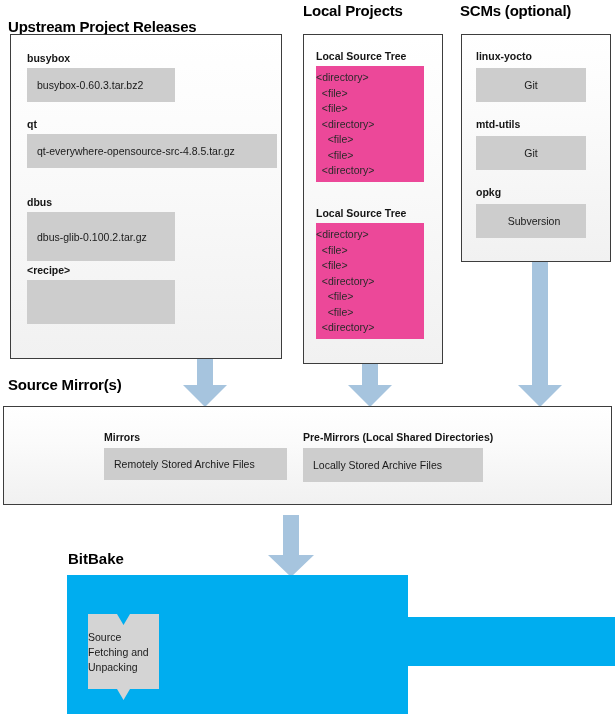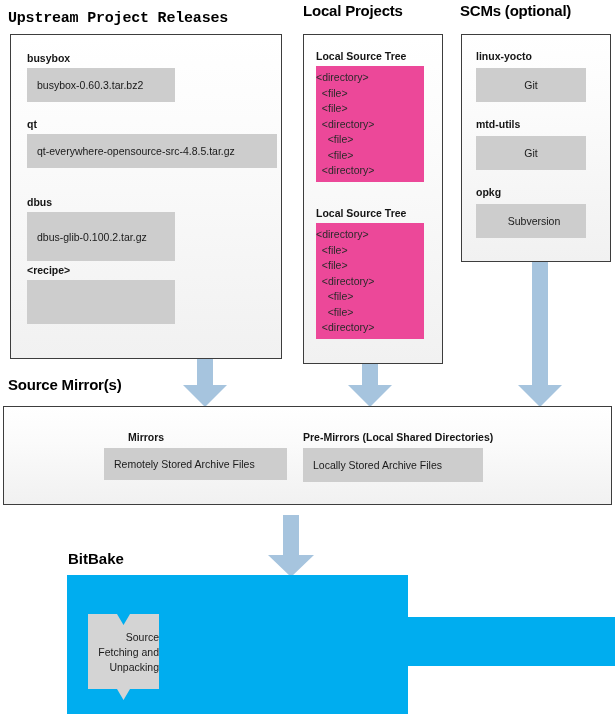--- a/index.html
+++ b/index.html
@@ -74,30 +74,30 @@
   .bb-title {
     position: absolute;
     font-size: 15px;
     font-weight: bold;
     color: #000000;
   }
   .bitbake-shape { position: absolute; }
   .proc-shape { position: absolute; }
   .proc-text {
     position: absolute;
-    text-align: right;
+    text-align: left;
     font-size: 10.5px;
     line-height: 15px;
     color: #1a1a1a;
   }
 </style>
 </head>
 <body>
 
-<div class="col-title" style="left:8px; top:10px;font-family:Liberation Mono, monospace;">Upstream Project Releases</div>
+<div class="col-title" style="left:8px; top:18px;">Upstream Project Releases</div>
 <div class="col-title" style="left:303px; top:2px;">Local Projects</div>
 <div class="col-title" style="left:460px; top:2px;">SCMs (optional)</div>
 
 <div class="panel" style="left:10px; top:34px; width:272px; height:325px;"></div>
 
 <div class="grp-label" style="left:27px; top:52px;">busybox</div>
 <div class="chip" style="left:27px; top:68px; width:148px; height:34px;">busybox-0.60.3.tar.bz2</div>
 
 <div class="grp-label" style="left:27px; top:118px;">qt</div>
 <div class="chip" style="left:27px; top:134px; width:250px; height:34px;">qt-everywhere-opensource-src-4.8.5.tar.gz</div>
@@ -159,21 +159,21 @@
 <div class="arrow" style="left:518px; top:262px;">
   <svg width="44" height="145" viewBox="0 0 44 145">
     <polygon points="14,0 30,0 30,123 44,123 22,145 0,123 14,123" fill="#A6C4DE"></polygon>
   </svg>
 </div>
 
 <div class="col-title" style="left:8px; top:376px;">Source Mirror(s)</div>
 
 <div class="panel" style="left:3px; top:406px; width:609px; height:99px;"></div>
 
-<div class="grp-label" style="left:104px; top:431px;margin-left:24px;">Mirrors</div>
+<div class="grp-label" style="left:104px; top:431px;">Mirrors</div>
 <div class="chip" style="left:104px; top:448px; width:183px; height:32px;">Remotely Stored Archive Files</div>
 
 <div class="grp-label" style="left:303px; top:431px;">Pre-Mirrors (Local Shared Directories)</div>
 <div class="chip" style="left:303px; top:448px; width:180px; height:34px;">Locally Stored Archive Files</div>
 
 <div class="arrow" style="left:268px; top:515px;">
   <svg width="46" height="62" viewBox="0 0 46 62">
     <polygon points="15,0 31,0 31,40 46,40 23,62 0,40 15,40" fill="#A6C4DE"></polygon>
   </svg>
 </div>

